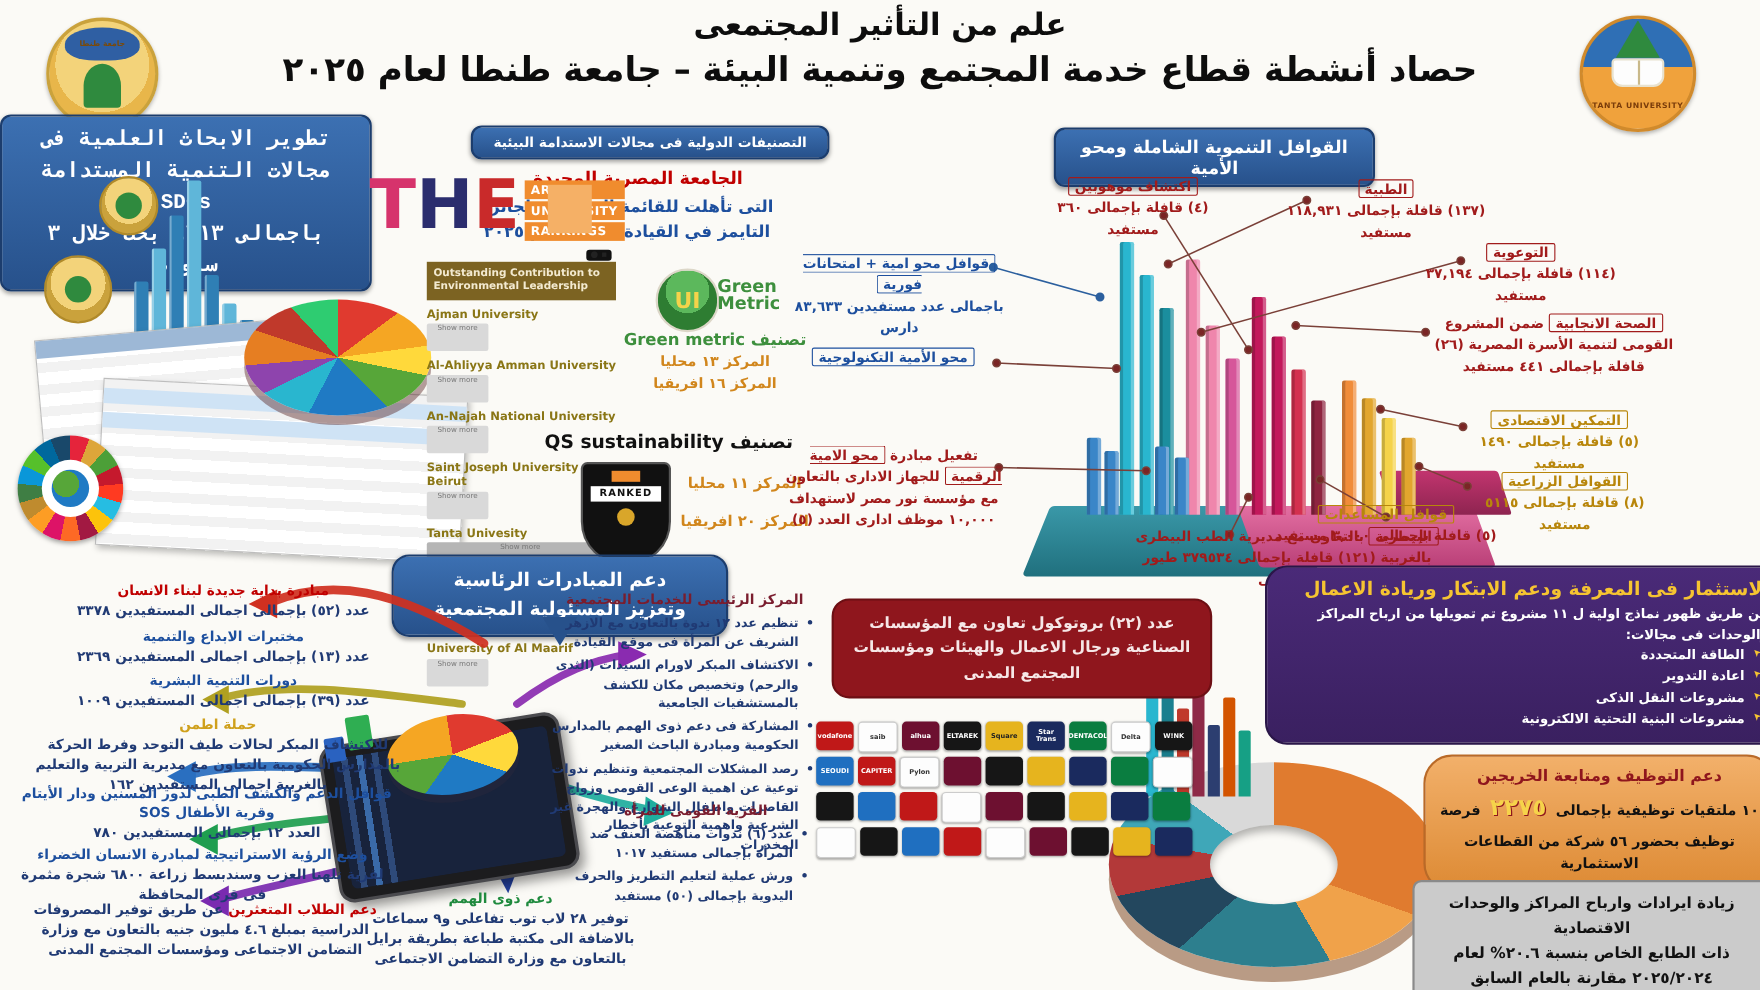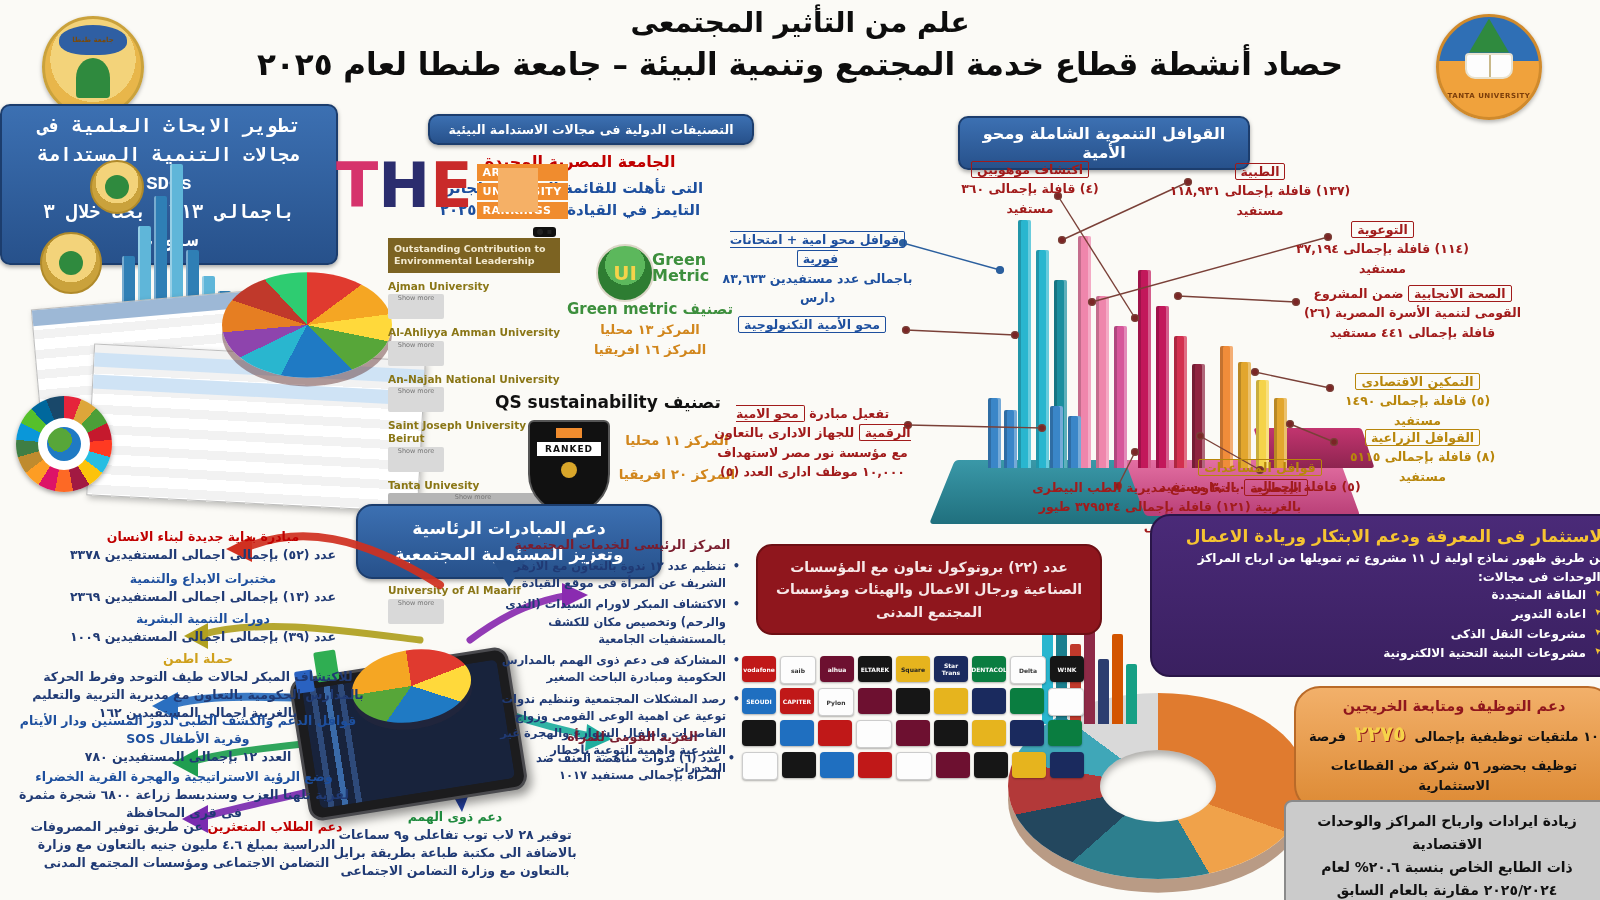--- a/index.html
+++ b/index.html
@@ -419,21 +419,21 @@
   </div>
   <div class="abs init-item ar" style="left:18px;top:650px;width:360px;">
     <div class="ti-gold">حملة اطمن</div>
     <div class="ti-det">للاكتشاف المبكر لحالات طيف التوحد وفرط الحركة بالمدارس الحكومية بالتعاون مع مديرية التربية والتعليم بالغربية اجمالى المستفيدين ١٦٢</div>
   </div>
   <div class="abs init-item ar" style="left:18px;top:712px;width:340px;">
     <div class="ti-blue">قوافل الدعم والكشف الطبى لدور المسنين ودار الأيتام وقرية الأطفال SOS</div>
     <div class="ti-det">العدد ١٢ بإجمالى المستفيدين ٧٨٠</div>
   </div>
   <div class="abs init-item ar" style="left:14px;top:768px;width:340px;">
-    <div class="ti-blue">وضع الرؤية الاستراتيجية والهجرة القرية الخضراء</div>
+    <div class="ti-blue">وضع الرؤية الاستراتيجية لمبادرة الانسان الخضراء</div>
     <div class="ti-det">لقرية تلهنا العزب وسندبسط زراعة ٦٨٠٠ شجرة مثمرة فى قرى المحافظة</div>
   </div>
   <div class="abs init-item ar" style="left:14px;top:818px;width:345px;">
     <span class="ti-red">دعم الطلاب المتعثرين</span>
     <span class="ti-det">عن طريق توفير المصروفات الدراسية بمبلغ ٤.٦ مليون جنيه بالتعاون مع وزارة التضامن الاجتماعى ومؤسسات المجتمع المدنى</span>
   </div>
 
   <div class="abs list-block ar" style="left:495px;top:536px;">
     <div class="hdr">المركز الرئيسى للخدمات المجتمعية</div>
     <ul>
@@ -441,20 +441,21 @@
       <li>الاكتشاف المبكر لاورام السيدات (الثدى والرحم) وتخصيص مكان للكشف بالمستشفيات الجامعية</li>
       <li>المشاركة فى دعم ذوى الهمم بالمدارس الحكومية ومبادرة الباحث الصغير</li>
       <li>رصد المشكلات المجتمعية وتنظيم ندوات توعية عن اهمية الوعى القومى وزواج القاصرات واطفال الشوارع والهجرة غير الشرعية واهمية التوعية بأخطار المخدرات</li>
     </ul>
   </div>
 
   <div class="abs list-block ar" style="left:520px;top:728px;width:225px;">
     <div class="hdr">القرية القومى للمرأة</div>
     <ul>
       <li>عدد (٦) ندوات مناهضة العنف ضد المرأة بإجمالى مستفيد ١٠١٧</li>
+      <li>ورش عملية لتعليم التطريز والحرف اليدوية بإجمالى (٥٠) مستفيد</li>
     </ul>
   </div>
 
   <div class="abs init-item ar" style="left:325px;top:808px;width:260px;">
     <div class="ti-green">دعم ذوى الهمم</div>
     <div class="ti-det">توفير ٢٨ لاب توب تفاعلى و٩ سماعات بالاضافة الى مكتبة طباعة بطريقة برايل بالتعاون مع وزارة التضامن الاجتماعى</div>
   </div>
 
   <div class="abs tablet">
     <div class="screen"></div>

